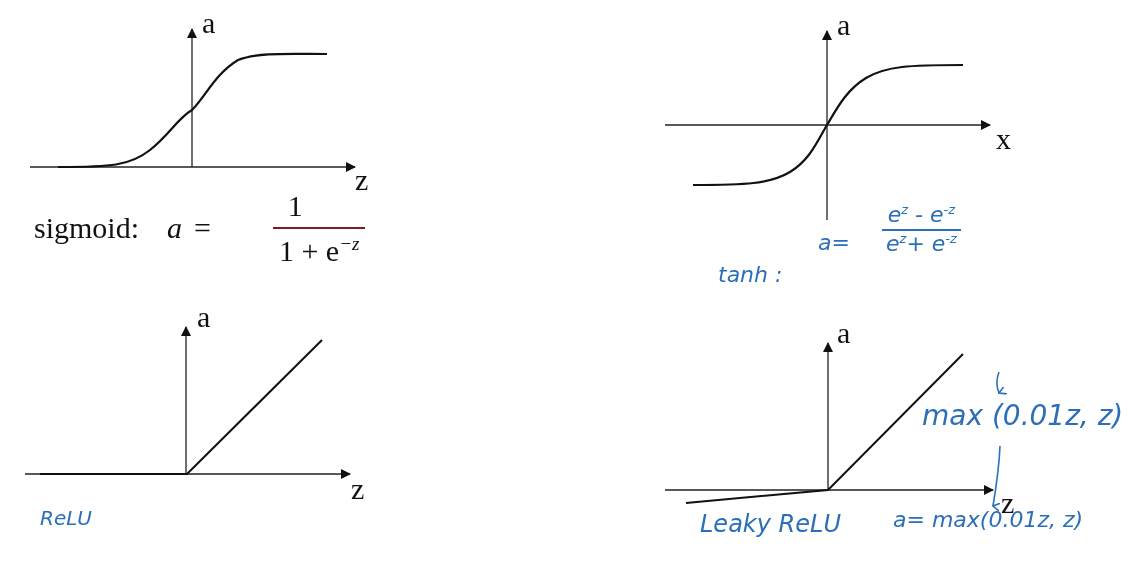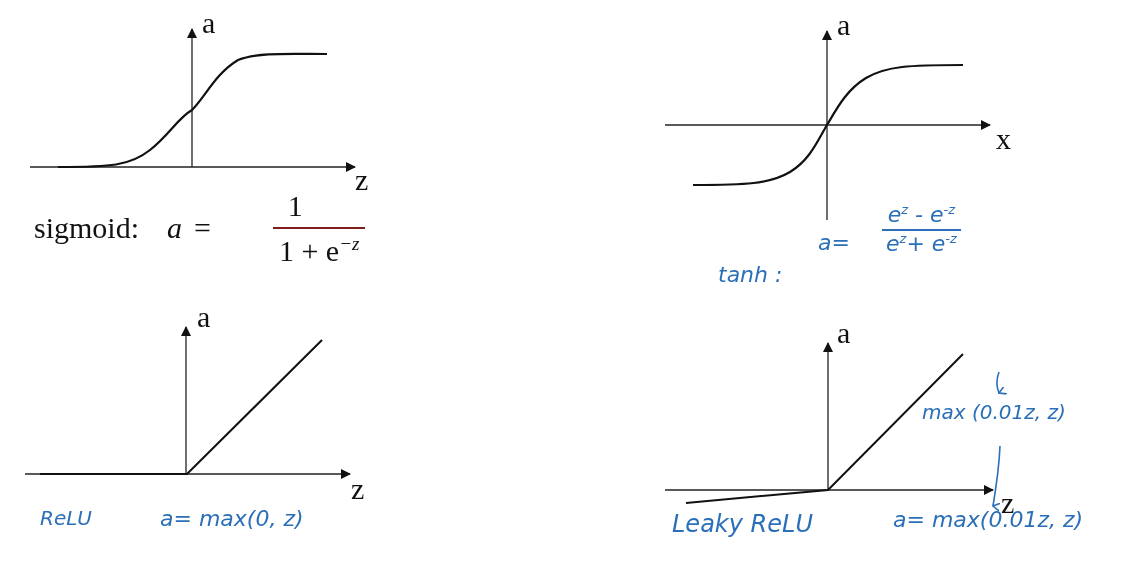--- a/index.html
+++ b/index.html
@@ -80,21 +80,20 @@
   <div class="hand" style="left:718px;top:232px;font-size:22px;margin-top:32px;">tanh :</div>
   <div class="hand" style="left:818px;top:232px;font-size:22px;">a=</div>
   <div class="hfrac" style="left:882px;top:202px;">
     <span class="hn"><span>e</span><sup>z</sup><span> - e</span><sup>-z</sup></span>
     <span class="hd"><span>e</span><sup>z</sup><span>+ e</span><sup>-z</sup></span>
   </div>
 
   <div class="axis-label" style="left:197px;top:302px;">a</div>
   <div class="axis-label" style="left:351px;top:474px;">z</div>
   <div class="hand" style="left:40px;top:508px;font-size:20px;">ReLU</div>
-  <div class="hand" style="left:160px;top:508px;font-size:22px;">a= max(0, z)</div>
 
   <div class="axis-label" style="left:837px;top:318px;">a</div>
   <div class="axis-label" style="left:1001px;top:488px;">z</div>
-  <div class="hand" style="left:922px;top:402px;font-size:20px;">max (0.01z, z)</div>
-  <div class="hand" style="left:672px;top:512px;font-size:24px;text-align:center;">Leaky  ReLU</div>
+  <div class="hand" style="left:922px;top:402px;font-size:28px;">max (0.01z, z)</div>
+  <div class="hand" style="left:700px;top:512px;font-size:24px;text-align:center;">Leaky  ReLU</div>
   <div class="hand" style="left:893px;top:509px;font-size:22px;">a= max(0.01z, z)</div>
 
 </div>
 
 </body></html>

